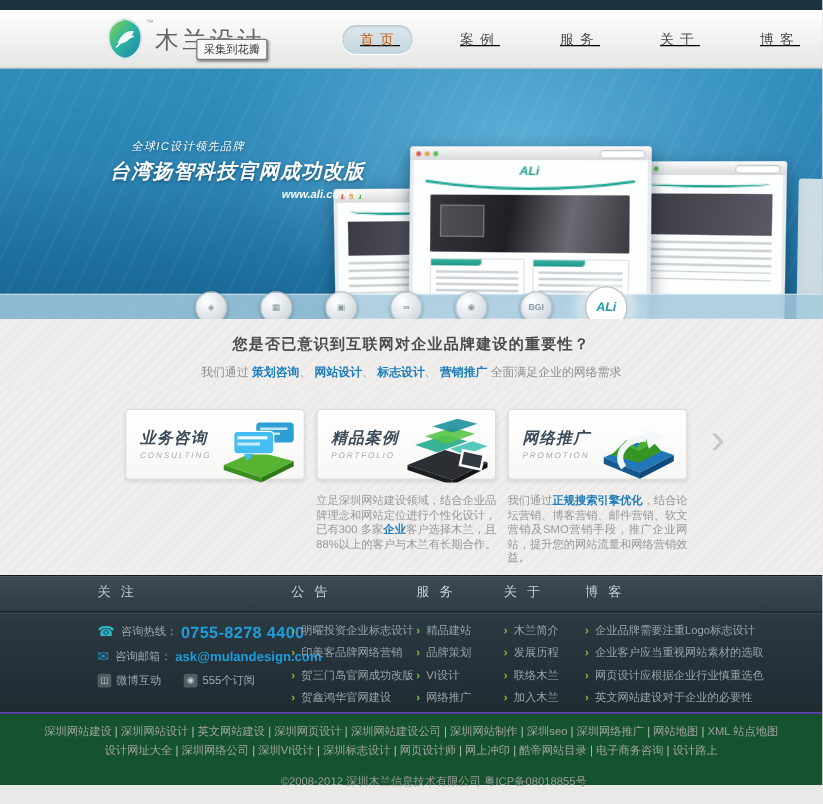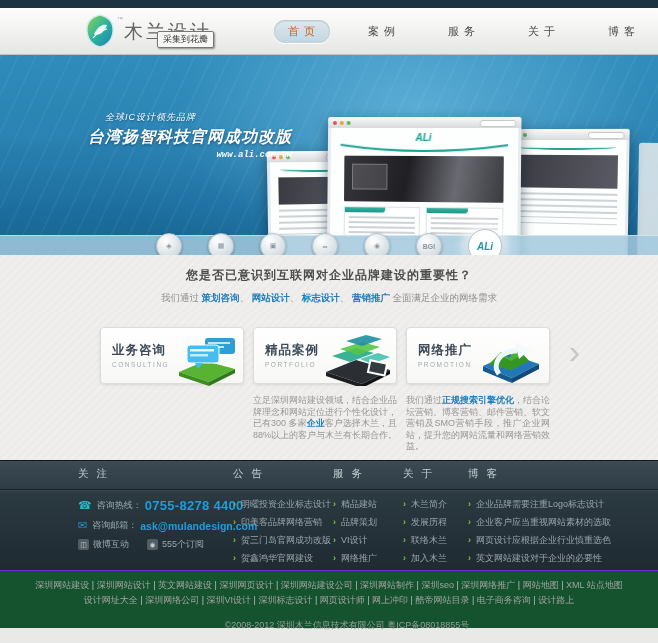--- a/index.html
+++ b/index.html
@@ -15,21 +15,21 @@
   
   .top-strip { position:absolute; left:0; right:0; top:0; height:8px; background:#1d3340; }
 
   
   .header { top:8px; height:47px; background:linear-gradient(#fefefe,#e6e6e4);
     border-bottom:1px solid #c2c2c0; display:flex; align-items:center; }
   .logo { display:flex; align-items:flex-start; margin-left:85px; cursor:pointer; }
   .logo-icon { width:30px; height:34px; display:block; }
   .logo-tm { font-size:6px; color:#9aa; margin:2px 1px 0 2px; }
   .logo-text { font-size:19px; color:#666; letter-spacing:3px; margin-top:5px; }
-  .nav { display:flex; gap:24px; margin-left:62px; align-items:flex-end; }
+  .nav { display:flex; gap:24px; margin-left:62px; align-items:flex-end;text-decoration:underline; }
   .nav-item { font-size:11px; letter-spacing:5px; color:#4a4a4a; text-decoration:none;
     padding:4px 10px 4px 14px; cursor:pointer; }
   .nav-item.active { background:linear-gradient(#dde9ee,#c2d5de); border-radius:11px;
     color:#c96018; box-shadow:inset 0 1px 2px rgba(0,0,0,.18), 0 1px 0 #fff; }
 
   
   .huaban-tip { position:absolute; left:157px; top:31px; z-index:20; background:#f8f8f6;
     border:1px solid #777; border-radius:2px; padding:1px 5px; font-size:9px; color:#333;
     box-shadow:1px 1px 2px rgba(0,0,0,.4); cursor:pointer; }
 
@@ -37,21 +37,21 @@
   .banner { top:55px; height:200px; overflow:hidden;
     background:
       radial-gradient(ellipse 440px 260px at 63% 28%, rgba(130,205,240,.55), rgba(60,150,200,.12) 55%, transparent 75%),
       linear-gradient(180deg,#2f8cba 0%,#2a83b2 40%,#1d6fa0 75%,#17648f 100%); }
   .banner::before { content:""; position:absolute; inset:0;
     background:repeating-linear-gradient(115deg, rgba(255,255,255,.045) 0 2px, transparent 2px 16px); }
   .banner-text { position:absolute; left:88px; top:56px; z-index:4; color:#fff; font-style:italic; }
   .b-tagline { font-size:9px; margin-left:17px; letter-spacing:1px; text-shadow:0 1px 2px rgba(0,40,70,.5); }
   .b-title { font-size:16px; font-weight:bold; letter-spacing:1px; margin-top:3px;
     text-shadow:0 1px 3px rgba(0,40,70,.6); }
-  .b-url { font-size:9px; font-weight:bold; text-align:right; margin-top:2px; opacity:.95;font-family:Liberation Mono, monospace; }
+  .b-url { font-size:9px; font-weight:bold; text-align:right; margin-top:2px; opacity:.95; }
 
   
   .bw { position:absolute; background:#e6ebee; border-radius:3px;
     box-shadow:0 5px 14px rgba(0,25,45,.5); }
   .bw-left   { left:268px; top:96px; width:100px; height:118px; z-index:1;
     transform:perspective(500px) rotateY(6deg) rotate(-1deg); }
   .bw-right  { left:502px; top:74px; width:126px; height:140px; z-index:1;
     transform:perspective(500px) rotateY(-8deg) rotate(1deg); }
   .bw-center { left:326px; top:62px; width:194px; height:152px; z-index:3;
     transform:perspective(700px) rotateY(-5deg) rotate(.5deg); }
@@ -103,21 +103,21 @@
   .intro-sub { margin:0; font-size:9.5px; color:#8e8e8e; }
   .hl { color:#1d7dbd; font-weight:bold; }
 
   
   .cards { top:312px; height:148px; background:#f0efed;
     background-image:repeating-linear-gradient(135deg, rgba(0,0,0,.015) 0 3px, transparent 3px 6px);
     padding:15px 0 0 100px; display:flex; gap:9px; }
   .card-wrap { width:144px; flex:0 0 auto; }
   .card { height:57px; position:relative; border-radius:4px; cursor:pointer;
     background:linear-gradient(#ffffff,#f7f7f5); border:1px solid #dcdcda;
-    box-shadow:0 1px 3px rgba(0,0,0,.1); }
+    box-shadow:0 1px 3px rgba(0,0,0,.1);font-style:italic; }
   .card-head { position:absolute; left:11px; top:14px; }
   .card-title { margin:0; font-size:12.5px; color:#3d4b58; letter-spacing:1px; font-weight:bold; }
   .card-sub { font-size:6.5px; color:#a2aab0; letter-spacing:1.5px; margin-top:2px; }
   .card-icon { position:absolute; right:0; top:0; }
   .card-desc { margin:11px 0 0; font-size:9px; line-height:11.5px; color:#979797; text-align:justify; }
   .carousel-next { position:absolute; right:78px; top:22px; font-size:34px; line-height:1;
     color:#c6c6c4; cursor:pointer; }
 
   
   .footer { top:460px; height:110px;

